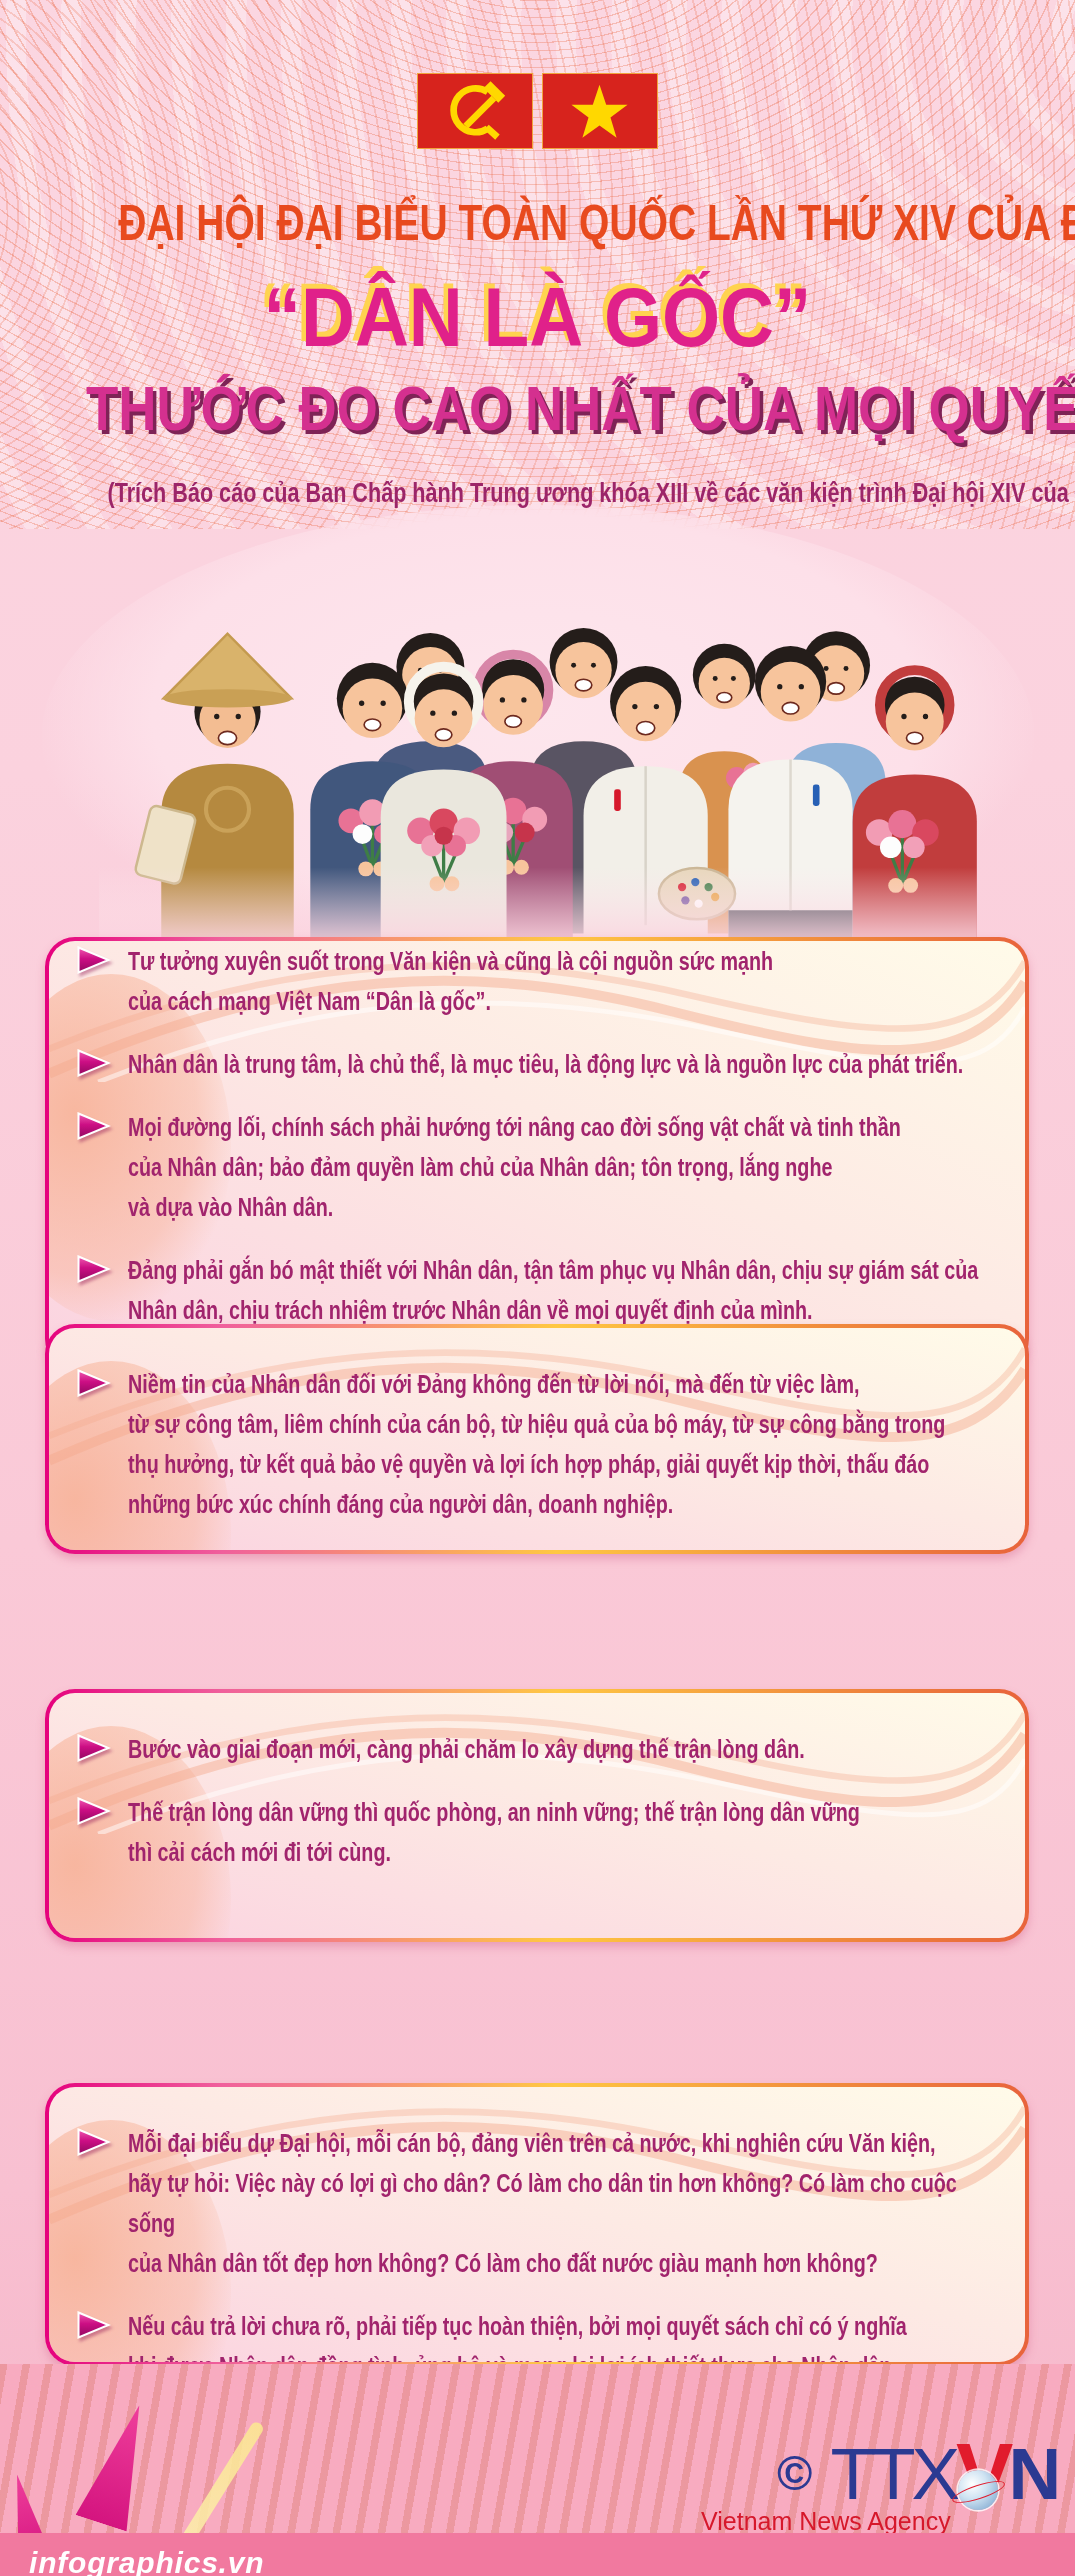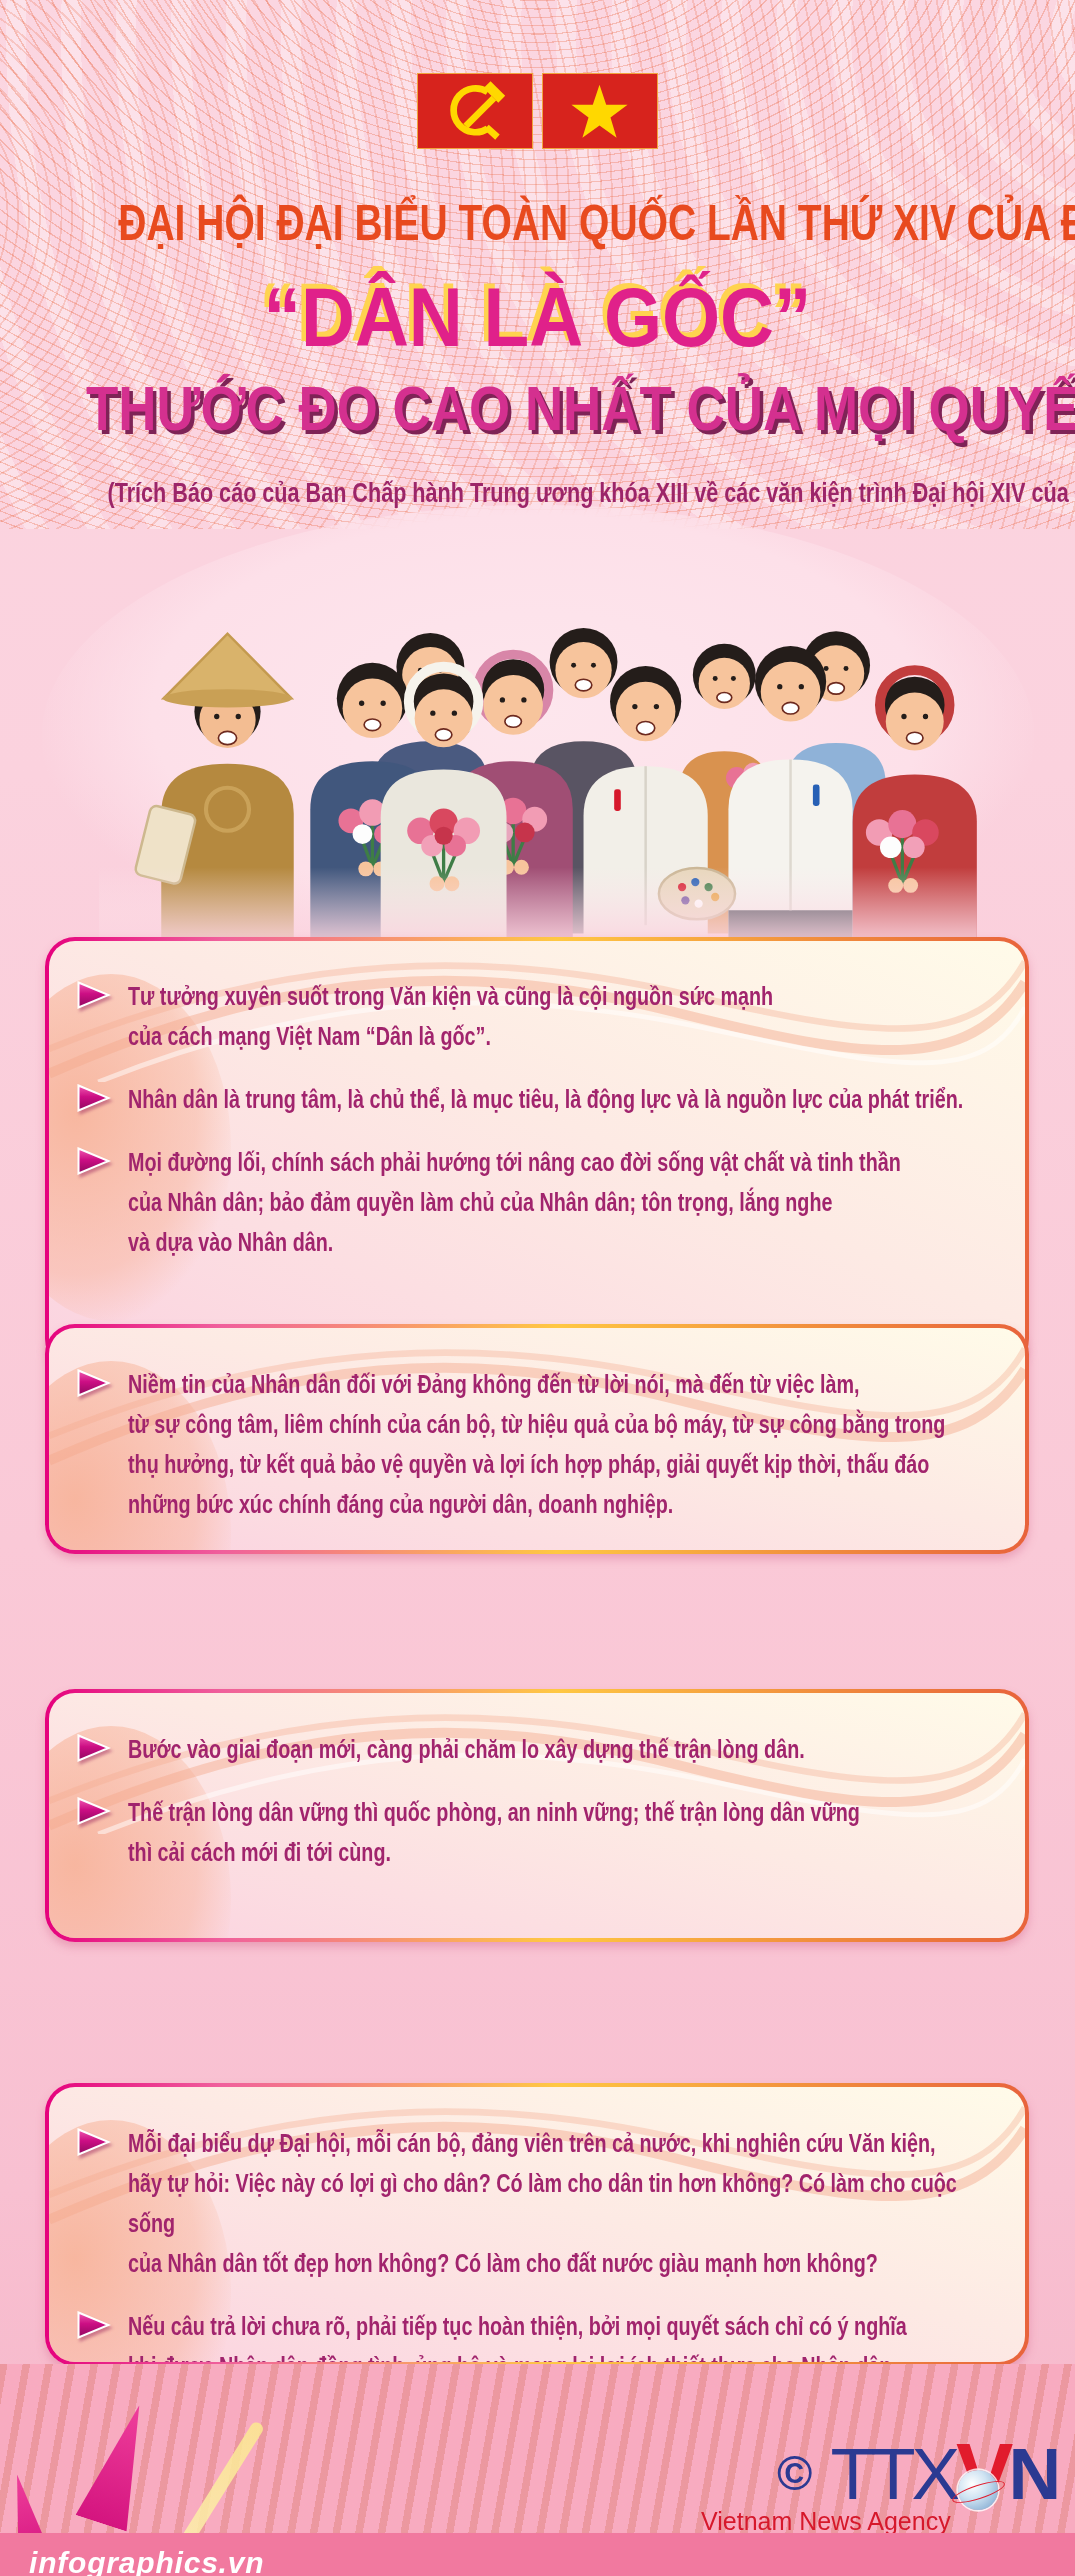--- a/index.html
+++ b/index.html
@@ -44,21 +44,21 @@
     background:linear-gradient(to top right,#fbd3e0 0%,#fdeae4 55%,#fffbe9 100%);}
   .card1{top:937px;height:432px;}
   .card2{top:1324px;height:230px;}
   .card3{top:1689px;height:253px;}
   .card4{top:2083px;height:283px;}
   .card-waves{position:absolute;left:0;top:0;width:100%;height:141px;pointer-events:none;}
   .card-blob{position:absolute;left:-58px;top:33px;width:240px;height:347px;border-radius:50%;
     background:radial-gradient(ellipse at 35% 40%, rgba(247,176,148,.85) 0%, rgba(247,176,148,.45) 55%, rgba(247,176,148,0) 75%);
     pointer-events:none;}
   .bullets{position:relative;margin:0;padding:0;list-style:none;}
-  .card1 .bullets{padding-top:35px;}
+  .card1 .bullets{}
   .card2 .bullets{padding-top:36px;}
   .card3 .bullets{padding-top:36px;}
   .card4 .bullets{padding-top:36px;}
   .bullets li{position:relative;padding-left:79px;margin-bottom:23px;}
   .b-arrow{position:absolute;left:26.5px;top:4.1px;width:35px;height:30px;
     filter:drop-shadow(2.5px 3.3px 1.7px rgba(150,30,90,.45));}
   .b-text{width:1100px;transform:scaleX(.79);transform-origin:0 0;
     font-size:25px;line-height:1.6;font-weight:700;color:#a1246d;white-space:pre-line;}
   
   .bottom-band{position:absolute;left:0;top:2364px;width:100%;height:169px;background:#f8abc0;
@@ -328,20 +328,27 @@
           <div class="b-text">Nhân dân là trung tâm, là chủ thể, là mục tiêu, là động lực và là nguồn lực của phát triển.</div>
         </li>
         <li>
           <svg class="b-arrow" viewBox="0 0 42 36">
               <path d="M3 3 L39 18 L3 33 Z" fill="url(#agrad)" stroke="#fff" stroke-width="2.5"></path>
             </svg>
           <div class="b-text">Mọi đường lối, chính sách phải hướng tới nâng cao đời sống vật chất và tinh thần
 của Nhân dân; bảo đảm quyền làm chủ của Nhân dân; tôn trọng, lắng nghe
 và dựa vào Nhân dân.</div>
         </li>
+        <li>
+          <svg class="b-arrow" viewBox="0 0 42 36">
+              <path d="M3 3 L39 18 L3 33 Z" fill="url(#agrad)" stroke="#fff" stroke-width="2.5"></path>
+            </svg>
+          <div class="b-text">Đảng phải gắn bó mật thiết với Nhân dân, tận tâm phục vụ Nhân dân, chịu sự giám sát của
+Nhân dân, chịu trách nhiệm trước Nhân dân về mọi quyết định của mình.</div>
+        </li>
       </ul>
     </div>
   </div>
 
   <div class="card card2">
     <div class="card-in">
       <div class="card-blob"></div>
       <svg class="card-waves" viewBox="0 0 1190 170" preserveAspectRatio="none" aria-hidden="true">
         <path d="M0 160 C 300 30 520 25 760 85 S 1120 160 1190 50" fill="none" stroke="rgba(244,168,140,.45)" stroke-width="12"></path>
         <path d="M0 130 C 300 10 540 10 780 65 S 1130 130 1190 25" fill="none" stroke="rgba(244,168,140,.35)" stroke-width="8"></path>

